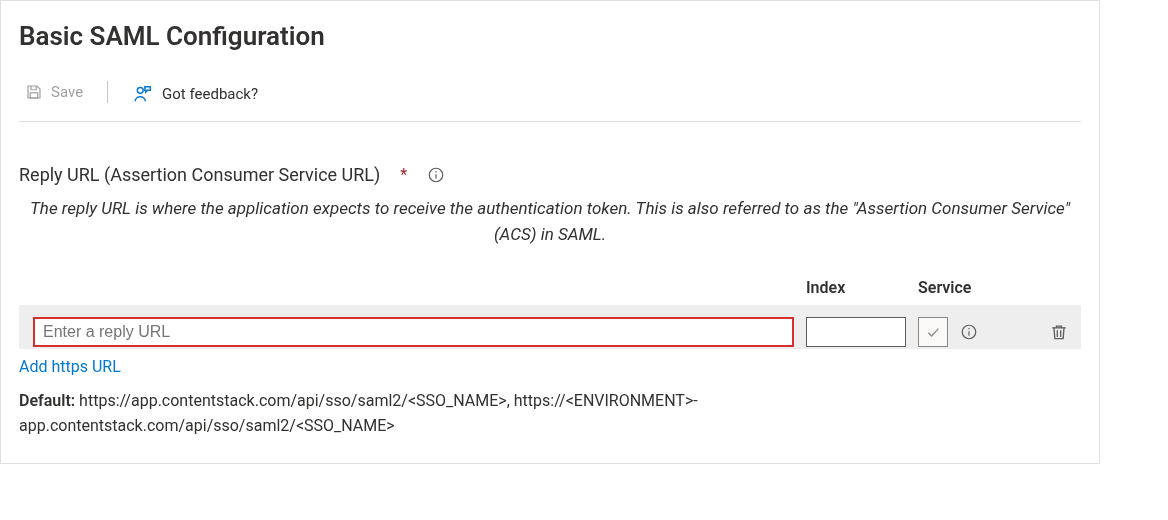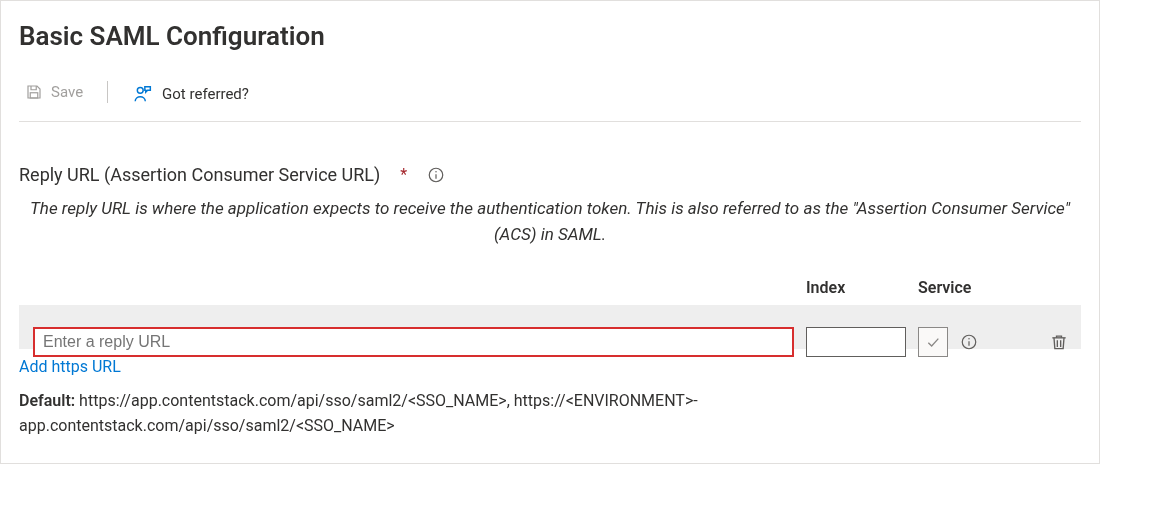--- a/index.html
+++ b/index.html
@@ -77,21 +77,21 @@
     grid-template-columns: 775px 100px 100px 1fr;
     column-gap: 12px;
     font-weight: 600;
     font-size: 16px;
     margin-bottom: 8px;
   }
   .th-index  { grid-column: 2; }
   .th-default{ grid-column: 3; }
   .row-strip {
     background: #eeeeee;
-    padding: 22px 12px 6px 14px;
+    padding: 12px 12px 6px 14px;
     display: grid;
     grid-template-columns: 761px 100px auto auto 1fr auto;
     column-gap: 12px;
     align-items: center;
     height: 44px;
     box-sizing: border-box;
   }
   .reply-input {
     height: 30px;
     border: 2px solid #d72e2e;
@@ -163,21 +163,21 @@
     </div>
     <div class="tb-sep"></div>
     <div class="tb-item">
       <span class="icon">
         <svg width="22" height="22" viewBox="0 0 24 24" fill="none" stroke="#0078d4" stroke-width="1.6">
           <circle cx="9" cy="8" r="3.2"></circle>
           <path d="M3.5 20c0-3 2.5-5 5.5-5s5.5 2 5.5 5"></path>
           <path d="M14 4h6v4h-3l-2 2v-2h-1V4z"></path>
         </svg>
       </span>
-      <span>Got referred?</span>
+      <span>Got feedback?</span>
     </div>
   </div>
 
   <div class="section-label">
     <span>Reply URL (Assertion Consumer Service URL)</span>
     <span class="required-star">*</span>
     <span class="icon">
       <svg class="info-circle" viewBox="0 0 24 24" fill="none" stroke="#605e5c" stroke-width="1.6">
         <circle cx="12" cy="12" r="9"></circle>
         <line x1="12" y1="11" x2="12" y2="17"></line>

